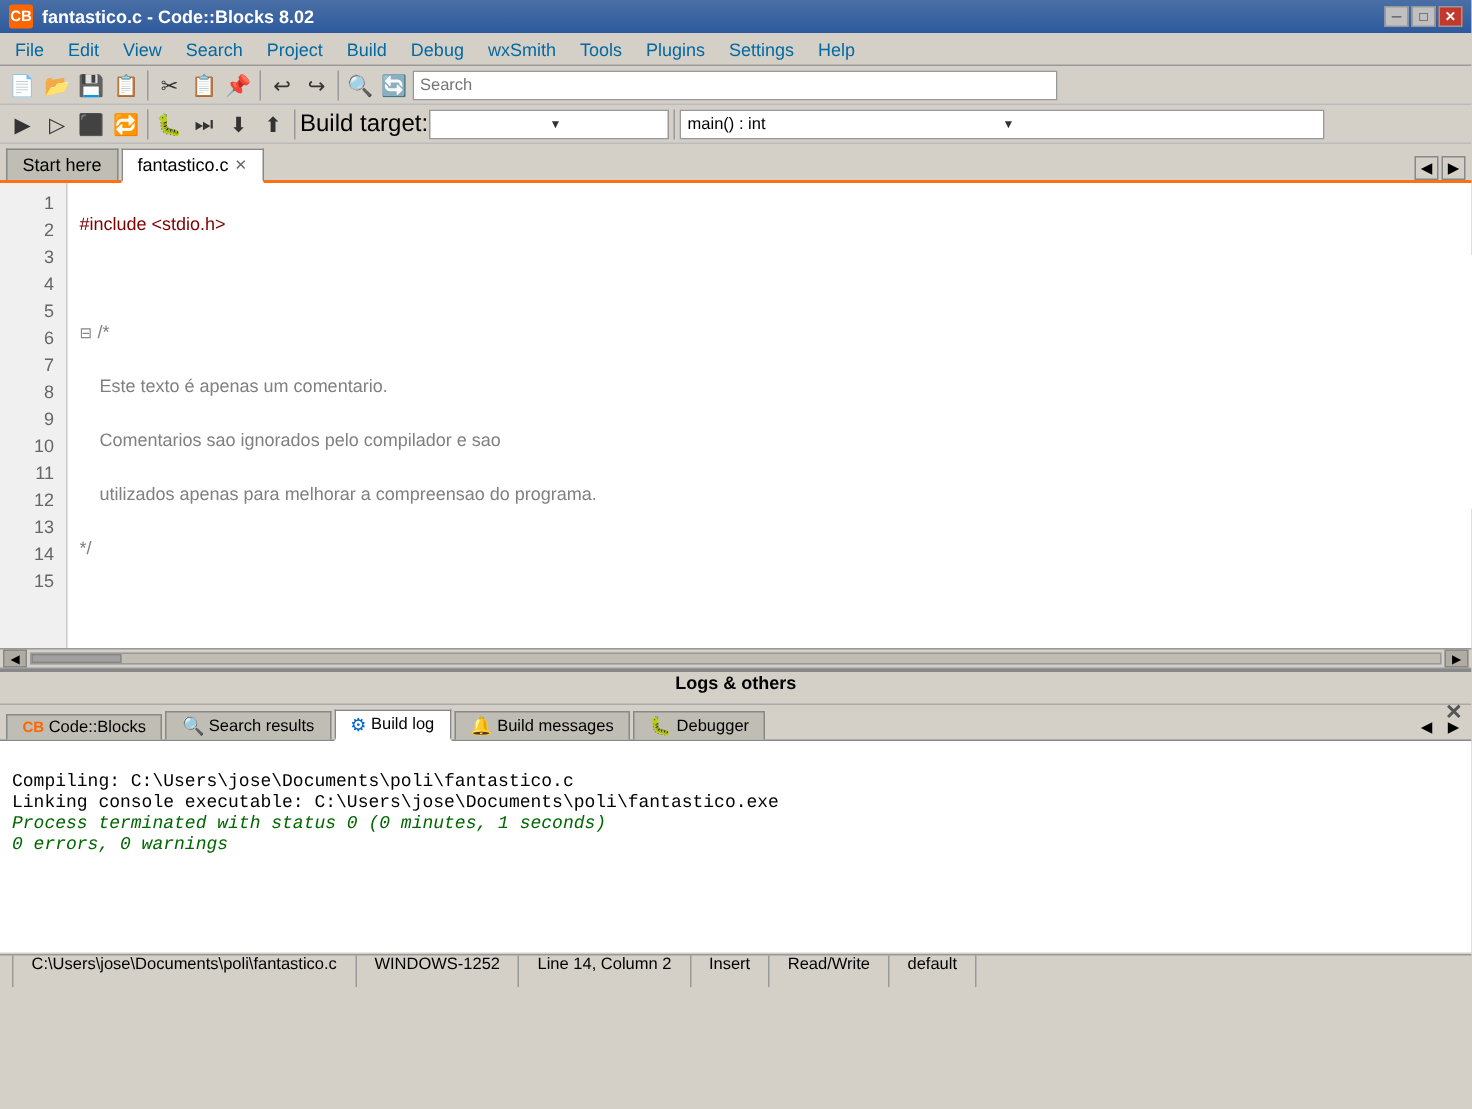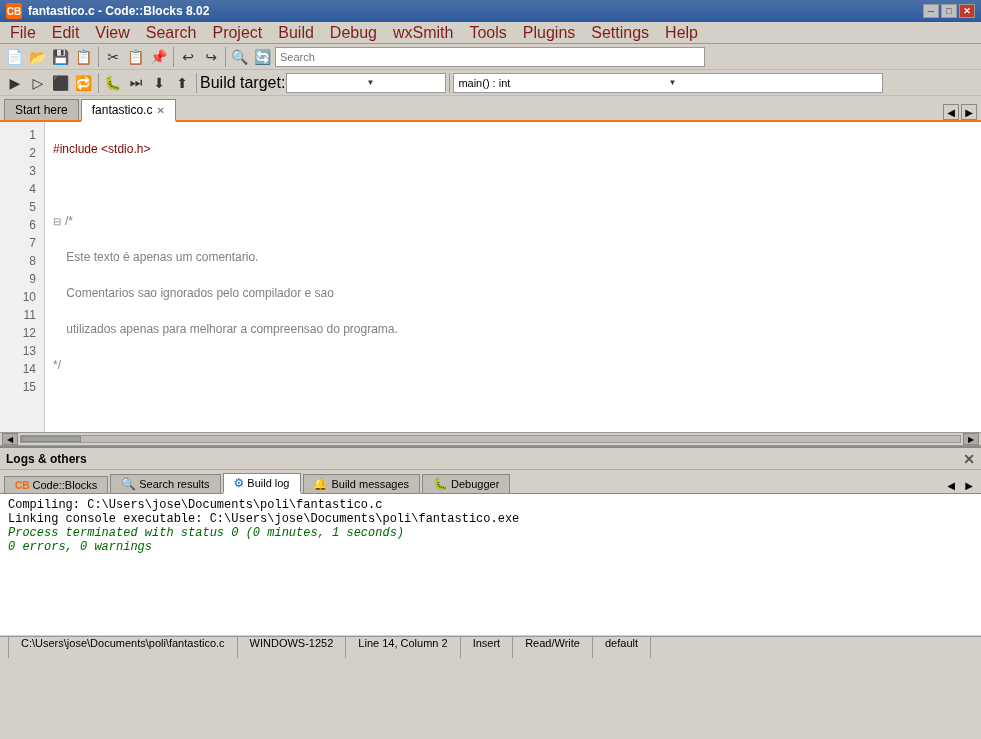--- a/index.html
+++ b/index.html
@@ -27,22 +27,22 @@
       background: #d4d0c8;
       height: 22px;
       display: flex;
       align-items: center;
       padding: 0 2px;
       border-bottom: 1px solid #999;
     }
     .menu-item {
       padding: 2px 8px;
       cursor: pointer;
-      font-size: 16px;
-      color: #7f1d1d;
+      font-size: 12px;
+      color: #0369a1;
     }
     .tb-btn {
       width: 22px; height: 22px;
       border: 1px solid transparent;
       background: transparent;
       display: flex; align-items: center; justify-content: center;
       cursor: pointer;
       font-size: 14px;
       color: #333;
     }
@@ -120,20 +120,21 @@
     #bottom-titlebar {
       background: #d4d0c8;
       height: 22px;
       display: flex;
       align-items: center;
       padding: 0 6px;
       border-bottom: 1px solid #aaa;
       font-size: 12px;
       font-weight: bold;
       gap: 4px;
+      flex-direction: column;
     }
     #bottom-tabs {
       background: #d4d0c8;
       height: 24px;
       display: flex;
       align-items: flex-end;
       padding: 0 4px;
       border-bottom: 1px solid #888;
       gap: 2px;
     }
@@ -150,21 +151,21 @@
       gap: 3px;
     }
     .btab.active {
       background: white;
       border-bottom: 2px solid white;
       margin-bottom: -1px;
       z-index: 1;
     }
     #bottom-content {
       background: white;
-      padding: 4px 8px;
+      padding: 20px 8px;
       font-family: 'Courier New', monospace;
       font-size: 12px;
       height: calc(100% - 47px);
       overflow: auto;
     }
     .log-normal { color: #000; display: block; }
     .log-italic { color: #006600; font-style: italic; display: block; }
 
     
     #statusbar {

